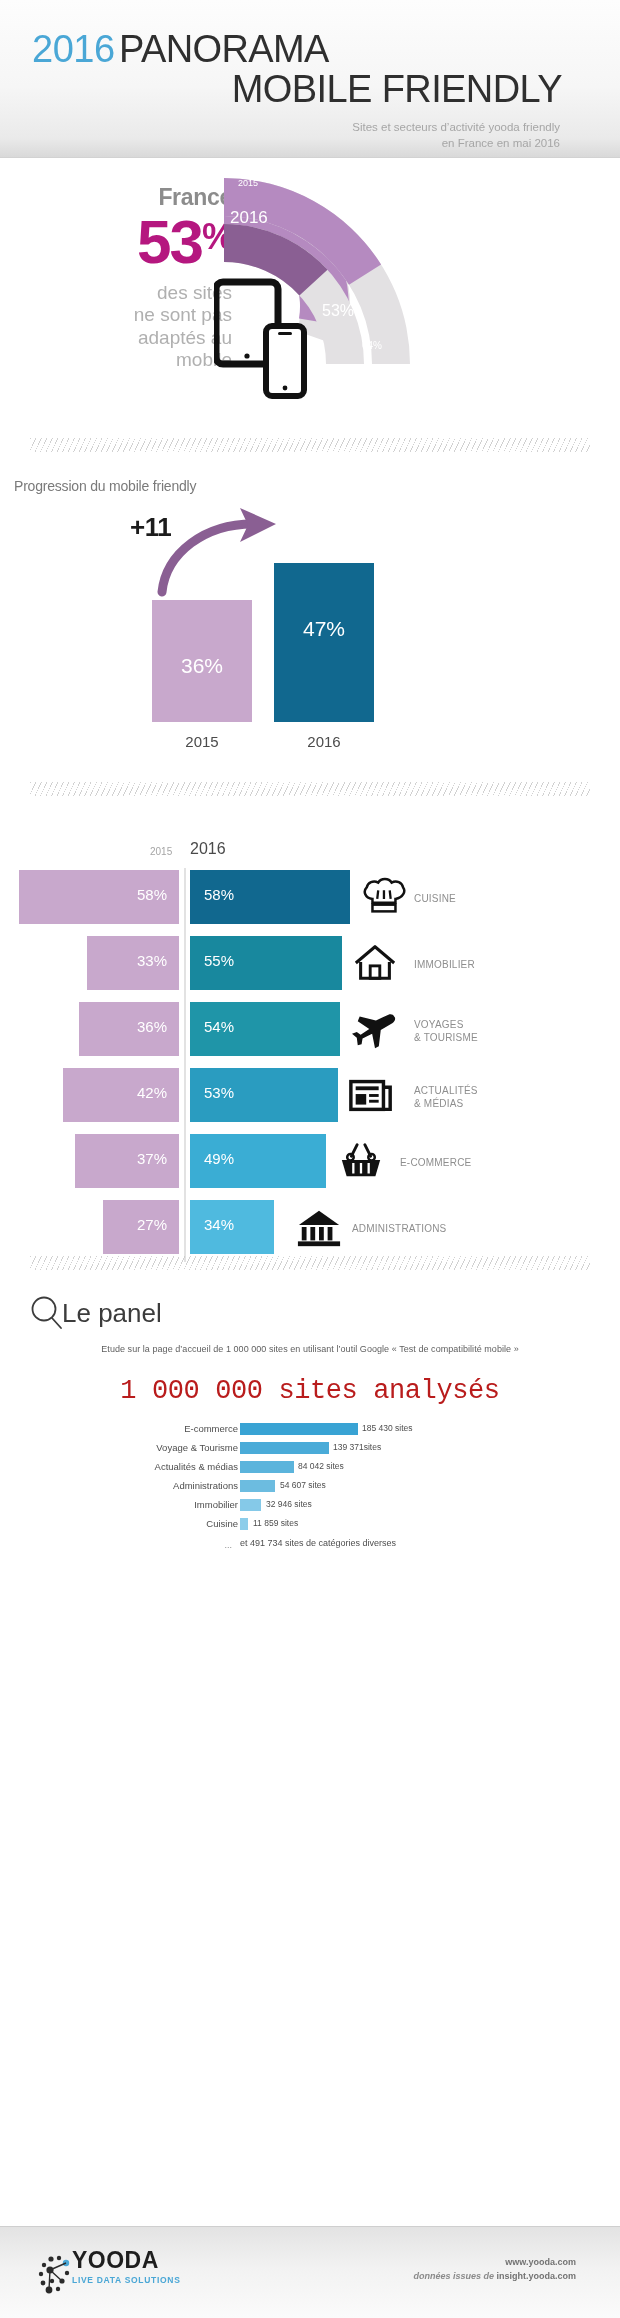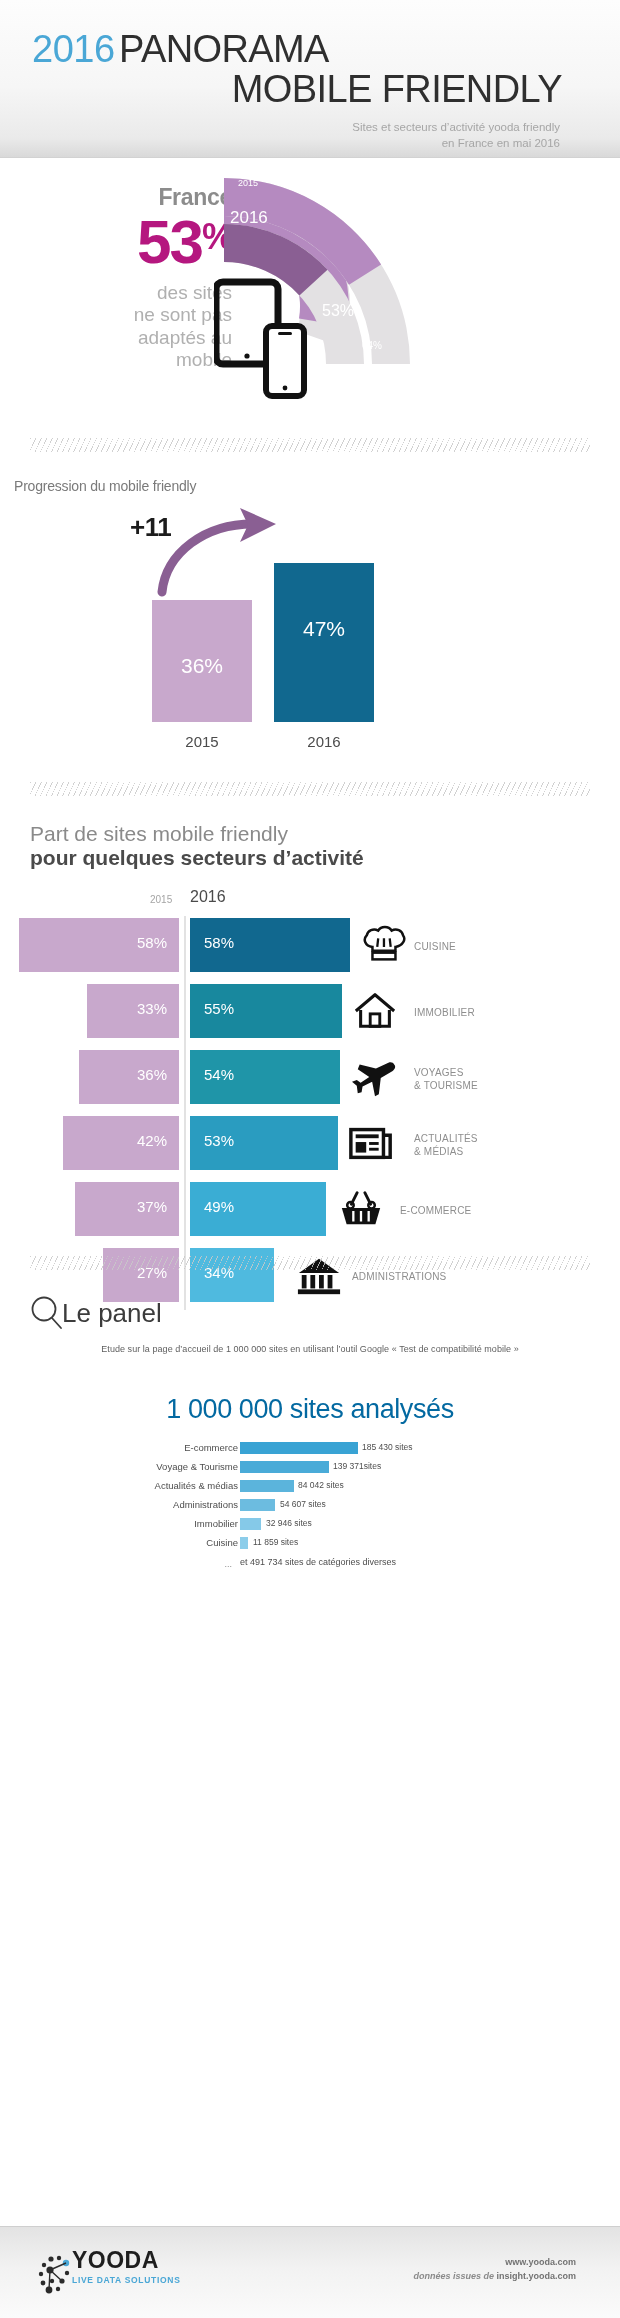--- a/index.html
+++ b/index.html
@@ -207,22 +207,22 @@
   .panel-title {
     position: absolute; left: 62px; top: 2px;
     font-size: 26px; color: #3c3c3c; font-weight: 400;
   }
   .loupe { position: absolute; left: 30px; top: -1px; }
   .panel-desc {
     text-align: center; font-size: 9px; color: #5f5f5f;
     margin-top: 8px; letter-spacing: 0.05px;
   }
   .panel-big {
-    text-align: center; font-size: 27px; color: #0369a1;
-    font-weight: 400; margin-top: 40px; letter-spacing: -0.4px;
+    text-align: center; font-size: 27px; color: #b91c1c;
+    font-weight: 400; margin-top: 22px; letter-spacing: -0.4px; font-family: Liberation Mono, monospace;
   }
   .plist { margin-top: 14px; position: relative; }
   .prow { position: relative; height: 19px; }
   .prow .pname {
     position: absolute; right: 382px; top: 3px;
     font-size: 9.5px; color: #4e4e4e; white-space: nowrap;
   }
   .prow .pbar {
     position: absolute; left: 240px; top: 3px; height: 12px;
   }
@@ -368,24 +368,20 @@
       <span class="bar-val">47%</span>
     </div>
     <span class="bar-xlab xl-2015">2015</span>
     <span class="bar-xlab xl-2016">2016</span>
   </div>
 </div>
 
 <div class="sep"></div>
 
 <div class="sec-sect">
-  <div class="h-stack">
-    <div class="l1">Part de sites mobile friendly</div>
-    <div class="l2">pour quelques secteurs d’activité</div>
-  </div>
 
   <div class="sect-head">
     <span class="y2015">2015</span>
     <span class="y2016">2016</span>
   </div>
 
   <div class="sect-rows">
     <div class="divider-v"></div>
 
     <div class="srow">

